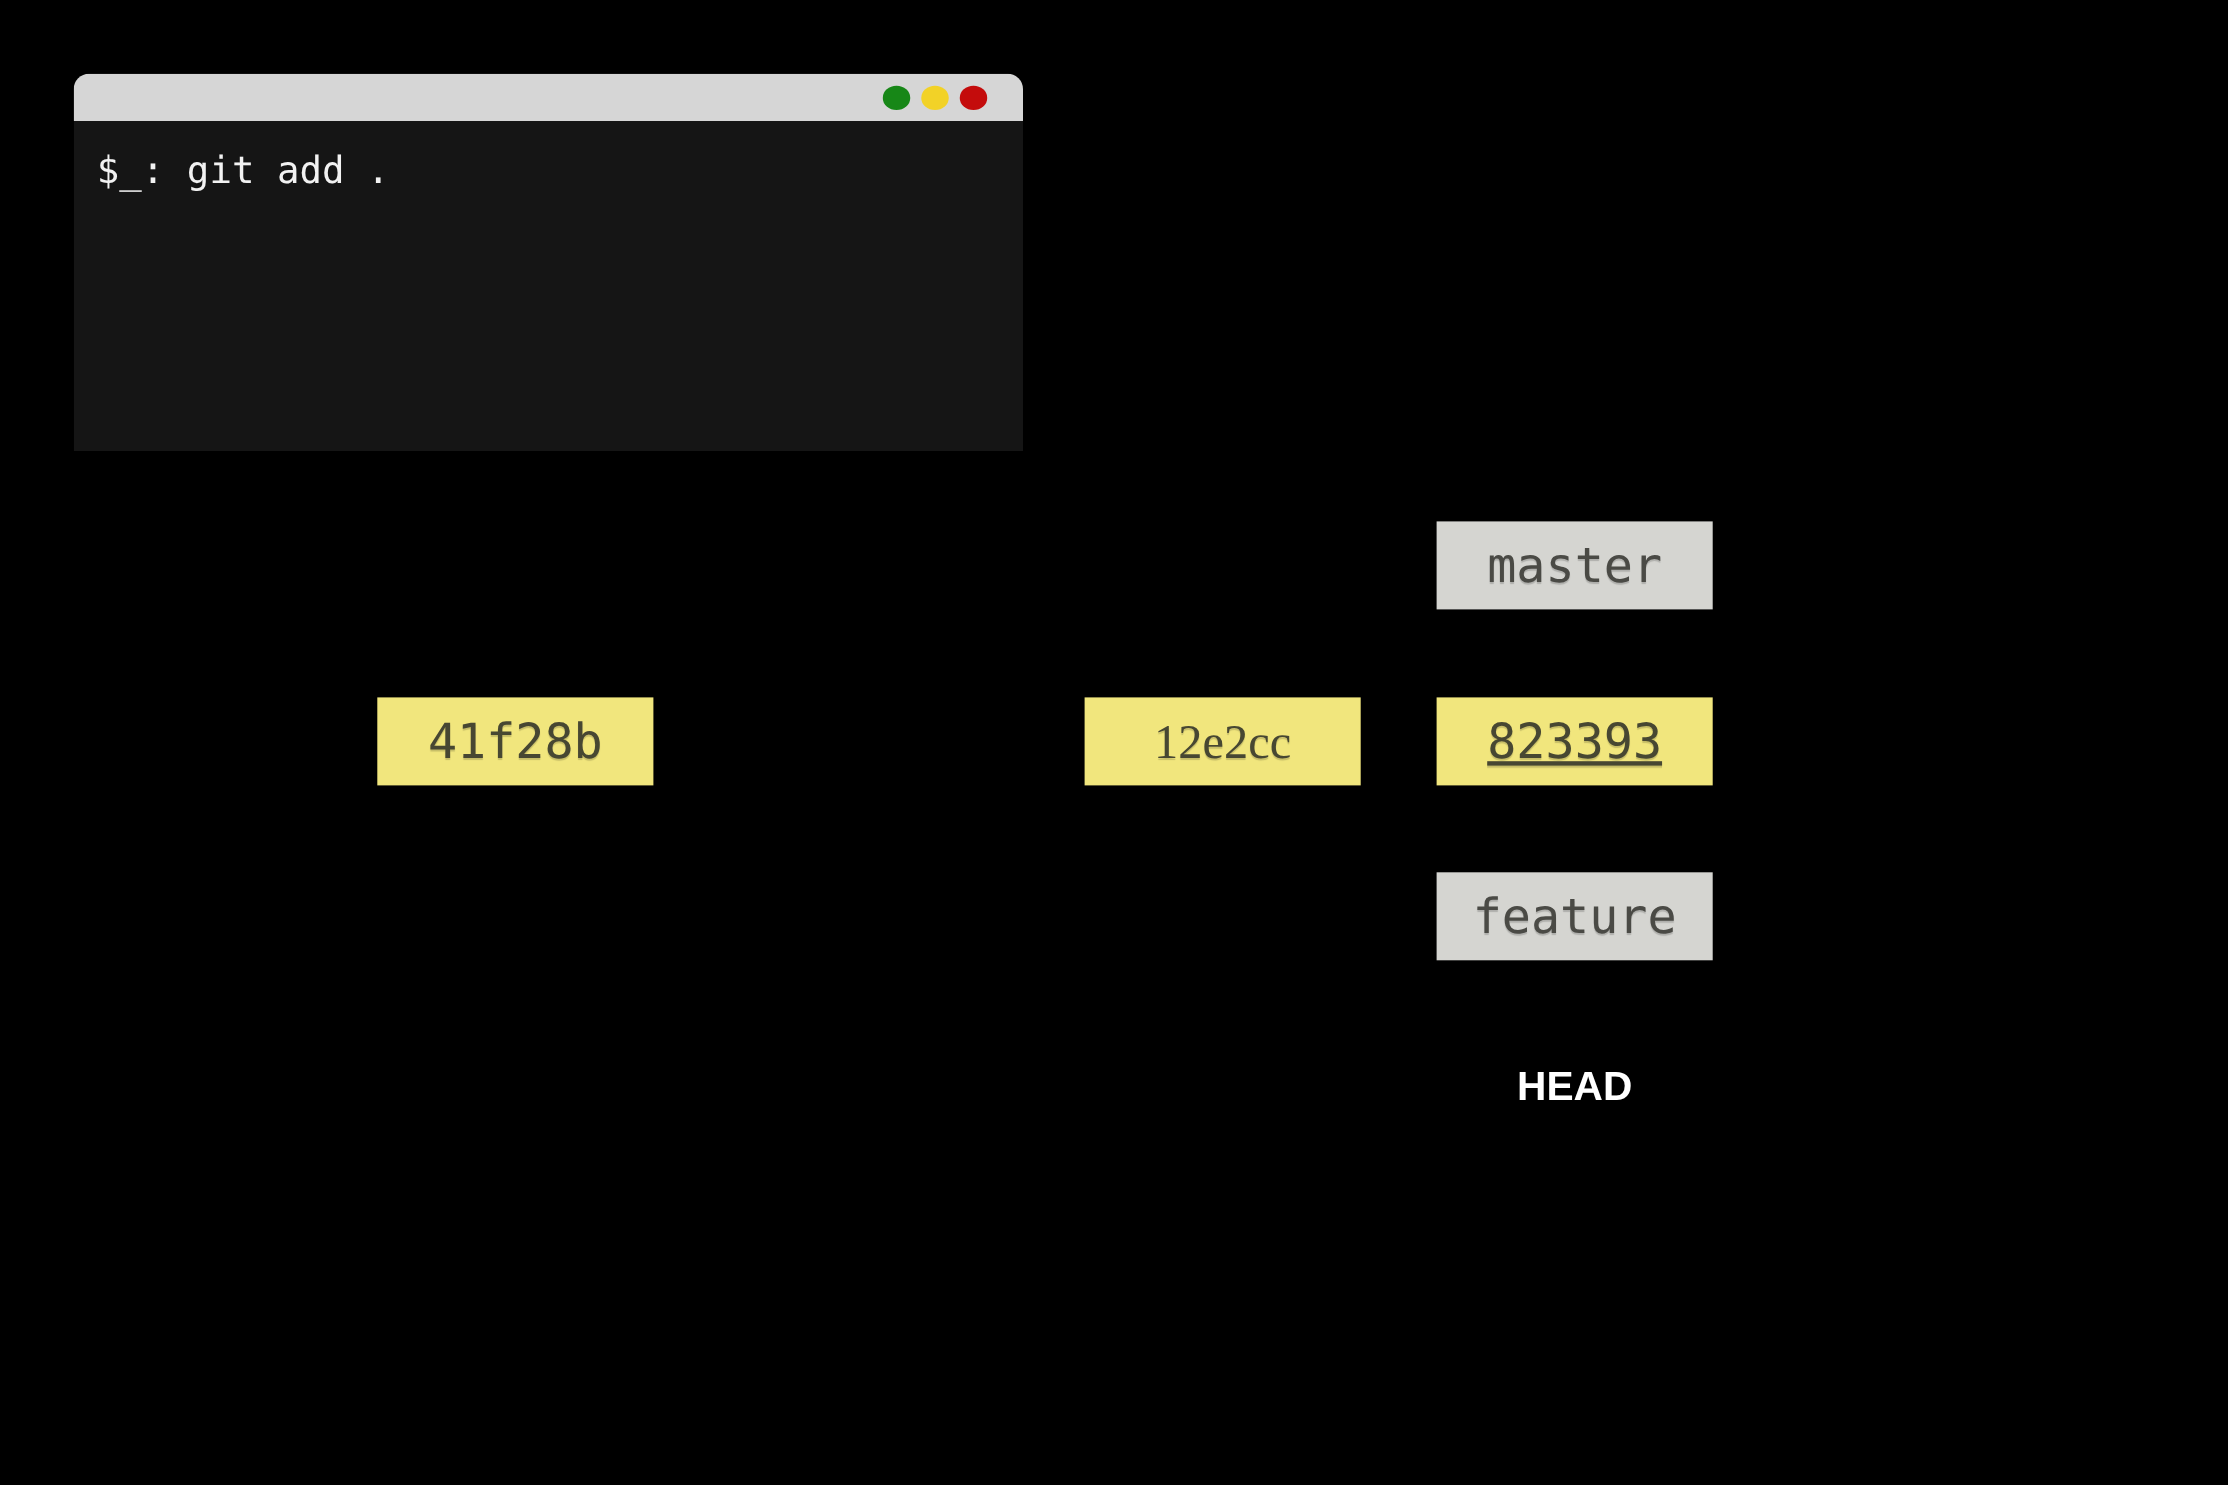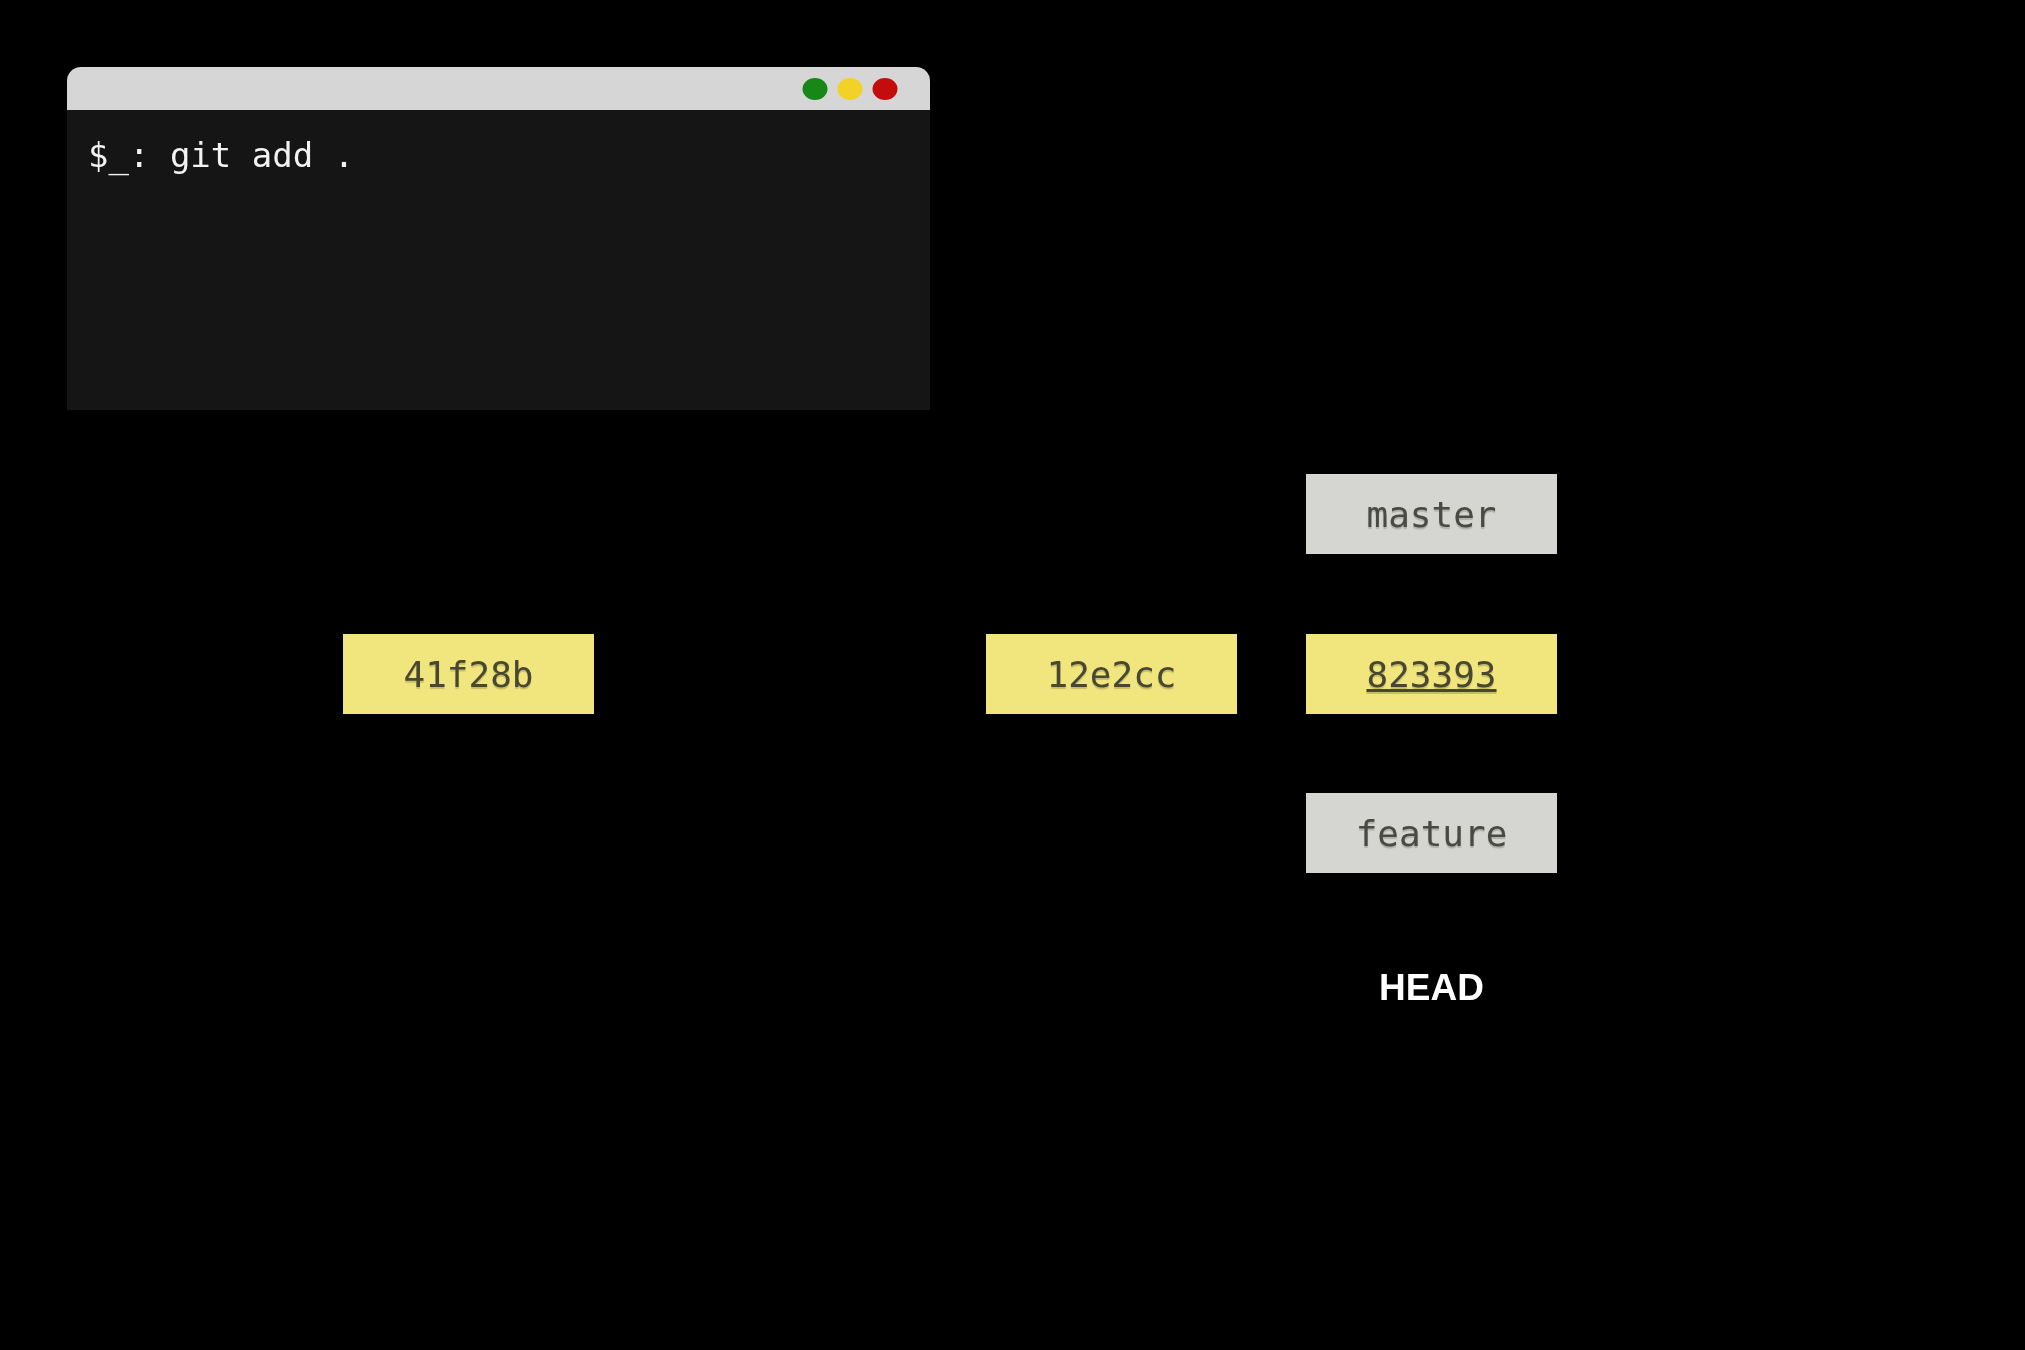--- a/index.html
+++ b/index.html
@@ -56,32 +56,32 @@
 
   
   .node {
     position: absolute;
     width: 251px;
     height: 80px;
     display: flex;
     align-items: center;
     justify-content: center;
     font-family: "DejaVu Sans Mono", monospace;
-    font-size: 36px;
+    font-size: 44px;
     text-shadow: 0 2px 1px rgba(0,0,0,0.18);
   }
   .commit {
     top: 634px;
     background: #f1e67d;
     color: #474732;
     text-align: center;
   }
   .commit-1 { left: 343px; }
   .commit-2 { left: 664px; }
-  .commit-3 { left: 986px; }
+  .commit-3 { left: 986px; font-family: Liberation Serif, serif; }
   .commit-4 { left: 1306px; text-decoration: underline; }
 
   .branch-label {
     left: 1306px;
     background: #d5d5d1;
     color: #4a4a45;
   }
   .branch-master  { top: 474px; }
   .branch-feature { top: 793px; }
 

